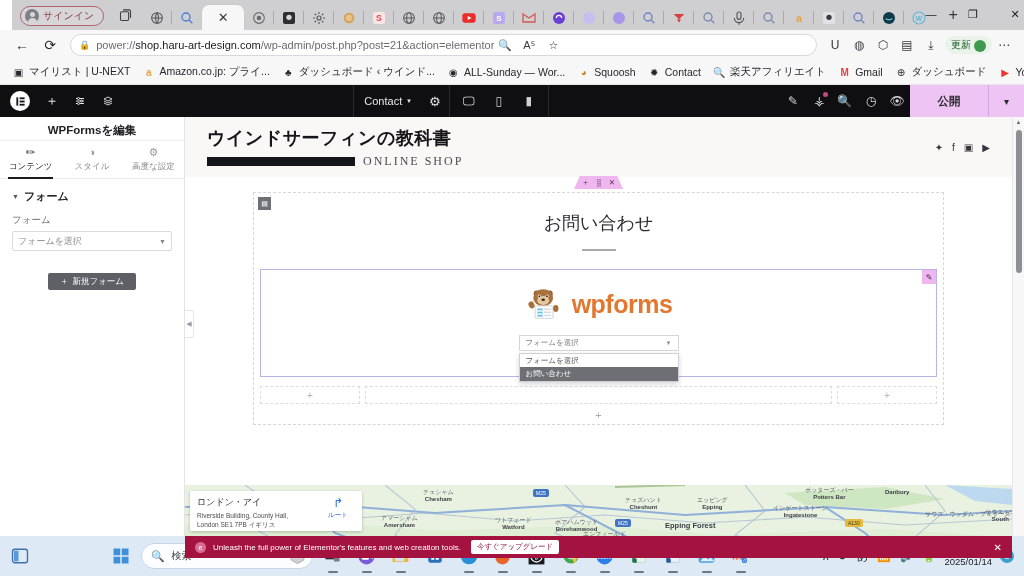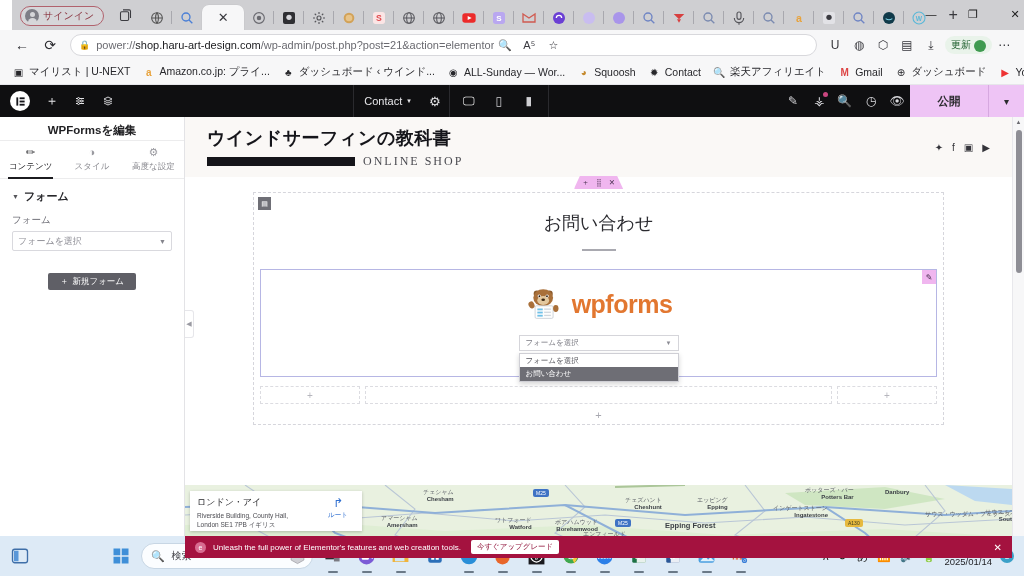--- a/index.html
+++ b/index.html
@@ -306,21 +306,21 @@
     position: absolute; left: 5px; top: 6px; width: 172px; height: 40px;
     background: #fff; box-shadow: 0 1px 3px rgba(0,0,0,.22);
     display: flex; align-items: flex-start; padding: 5px 7px;
   }
   .mc-l { flex: 1; }
   .mc-title { font-size: 9px; color: #1f1f23; margin-bottom: 3px; }
   .mc-addr { font-size: 6.5px; color: #4c4c52; line-height: 1.35; }
   .mc-r { width: 34px; text-align: center; color: #2f6fd0; }
   .mc-r .ar { font-size: 12px; }
   .mc-r .tx { font-size: 6.5px; margin-top: 1px; }
-  .map-lbl { position: absolute; font-size: 6px; color: #5d6168; text-align: right; line-height: 1.2; white-space: nowrap; }
+  .map-lbl { position: absolute; font-size: 6px; color: #5d6168; text-align: center; line-height: 1.2; white-space: nowrap; }
   .map-lbl b { color: #3c4046; font-weight: 600; }
   .road-badge {
     position: absolute; background: #3f73c4; color: #fff; font-size: 5px;
     padding: 1px 3px; border-radius: 2px;
   }
   .road-badge.y { background: #e6b93f; color: #3b3b20; }
 
   
   .promo {
     position: absolute; left: 185px; bottom: 18px; width: 827px; height: 22px;

